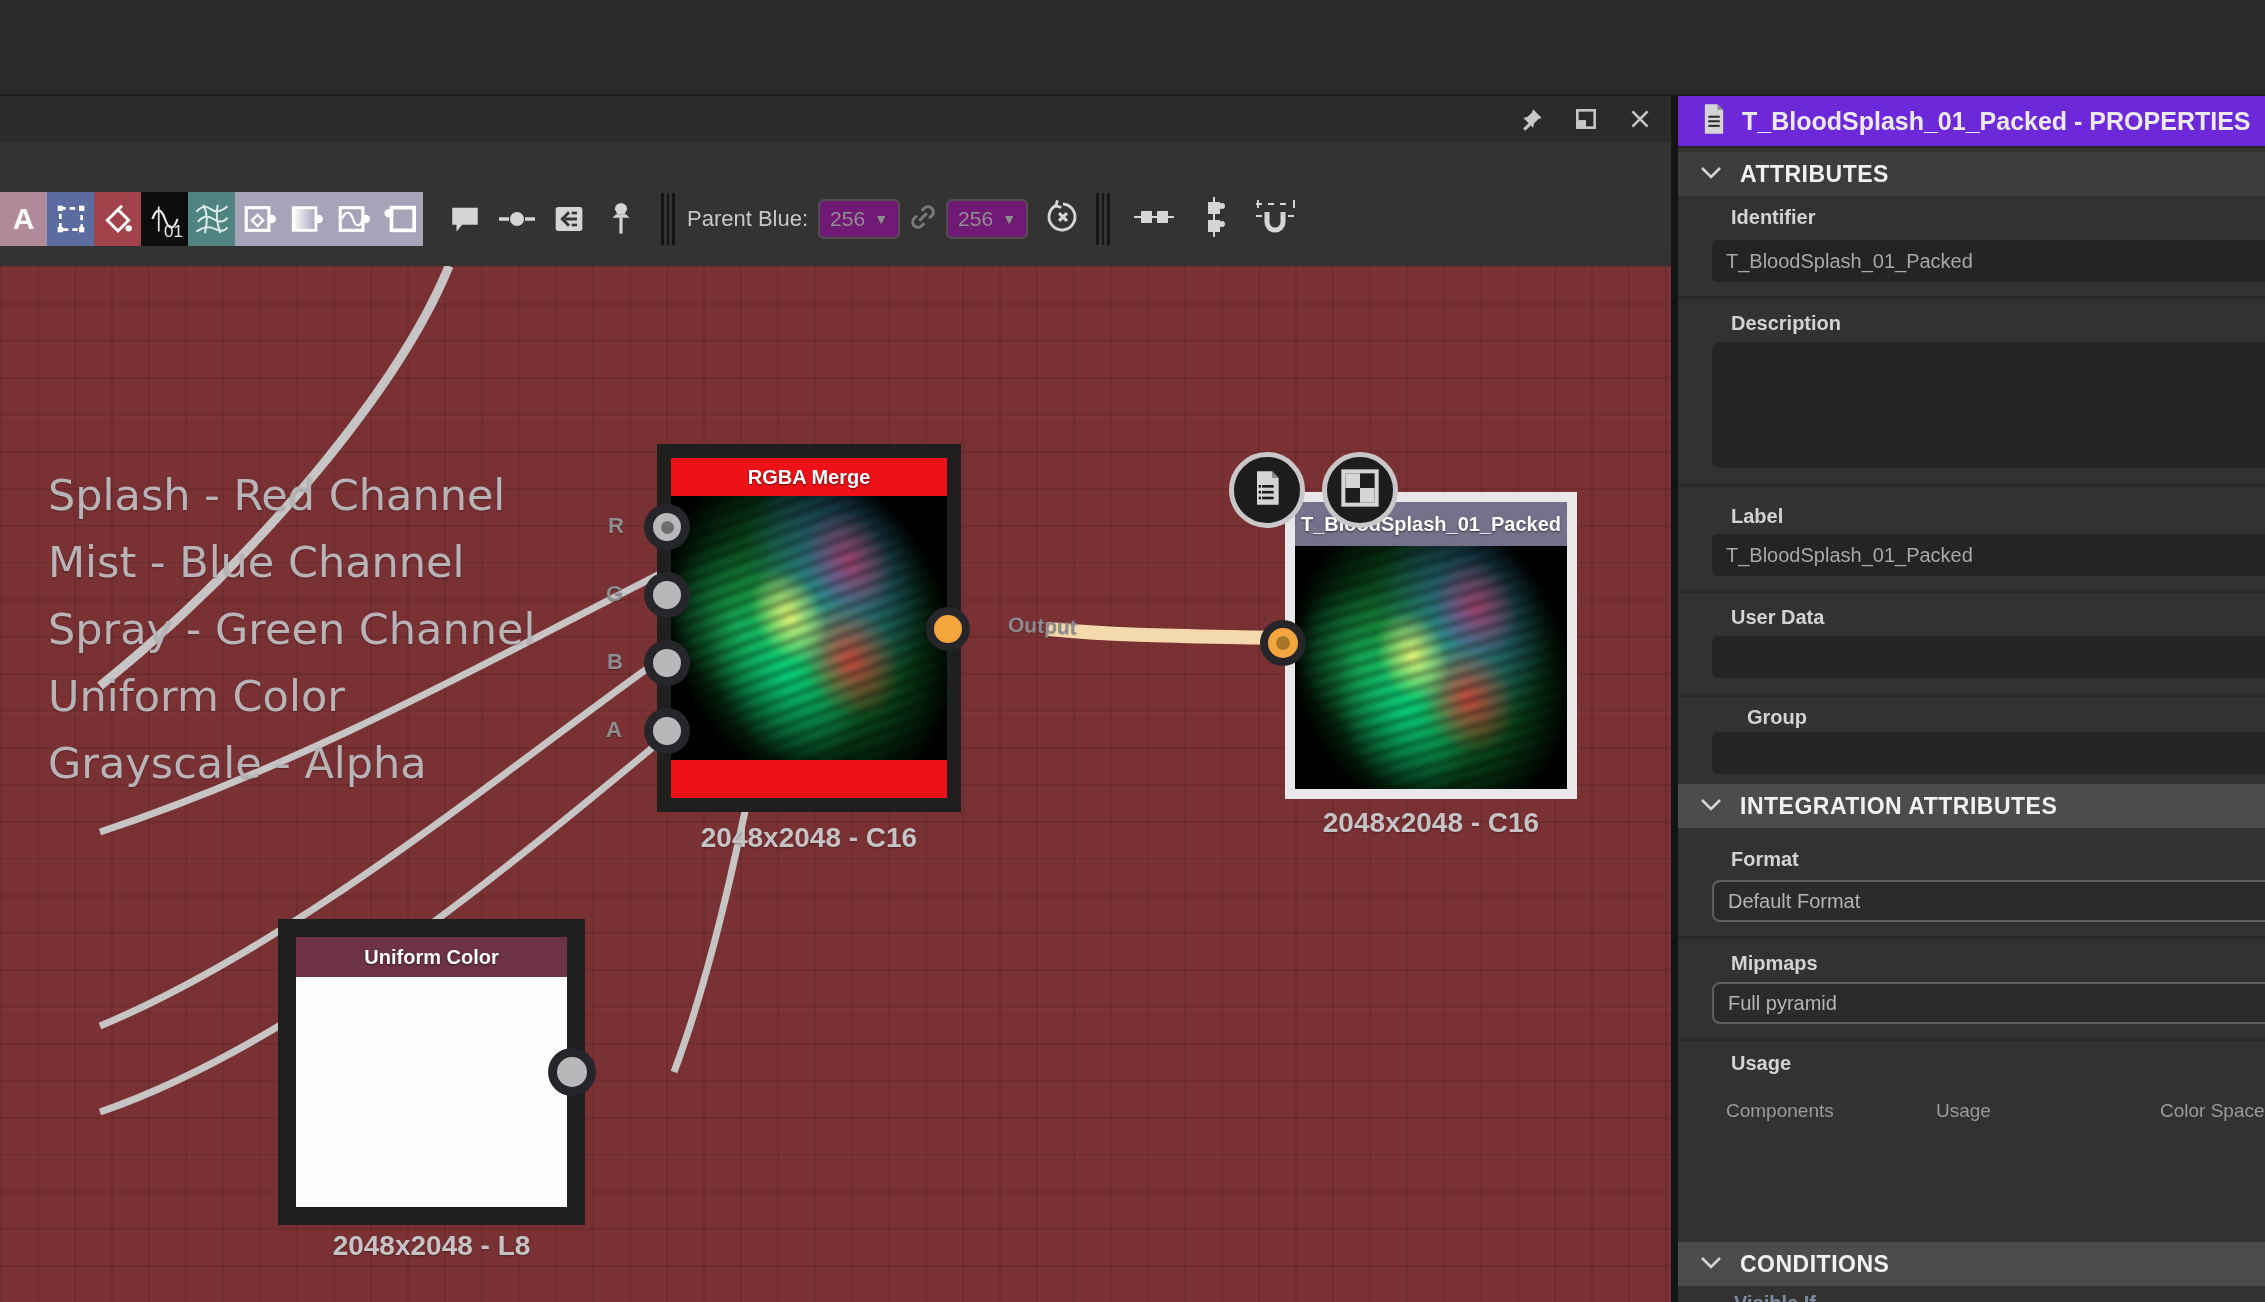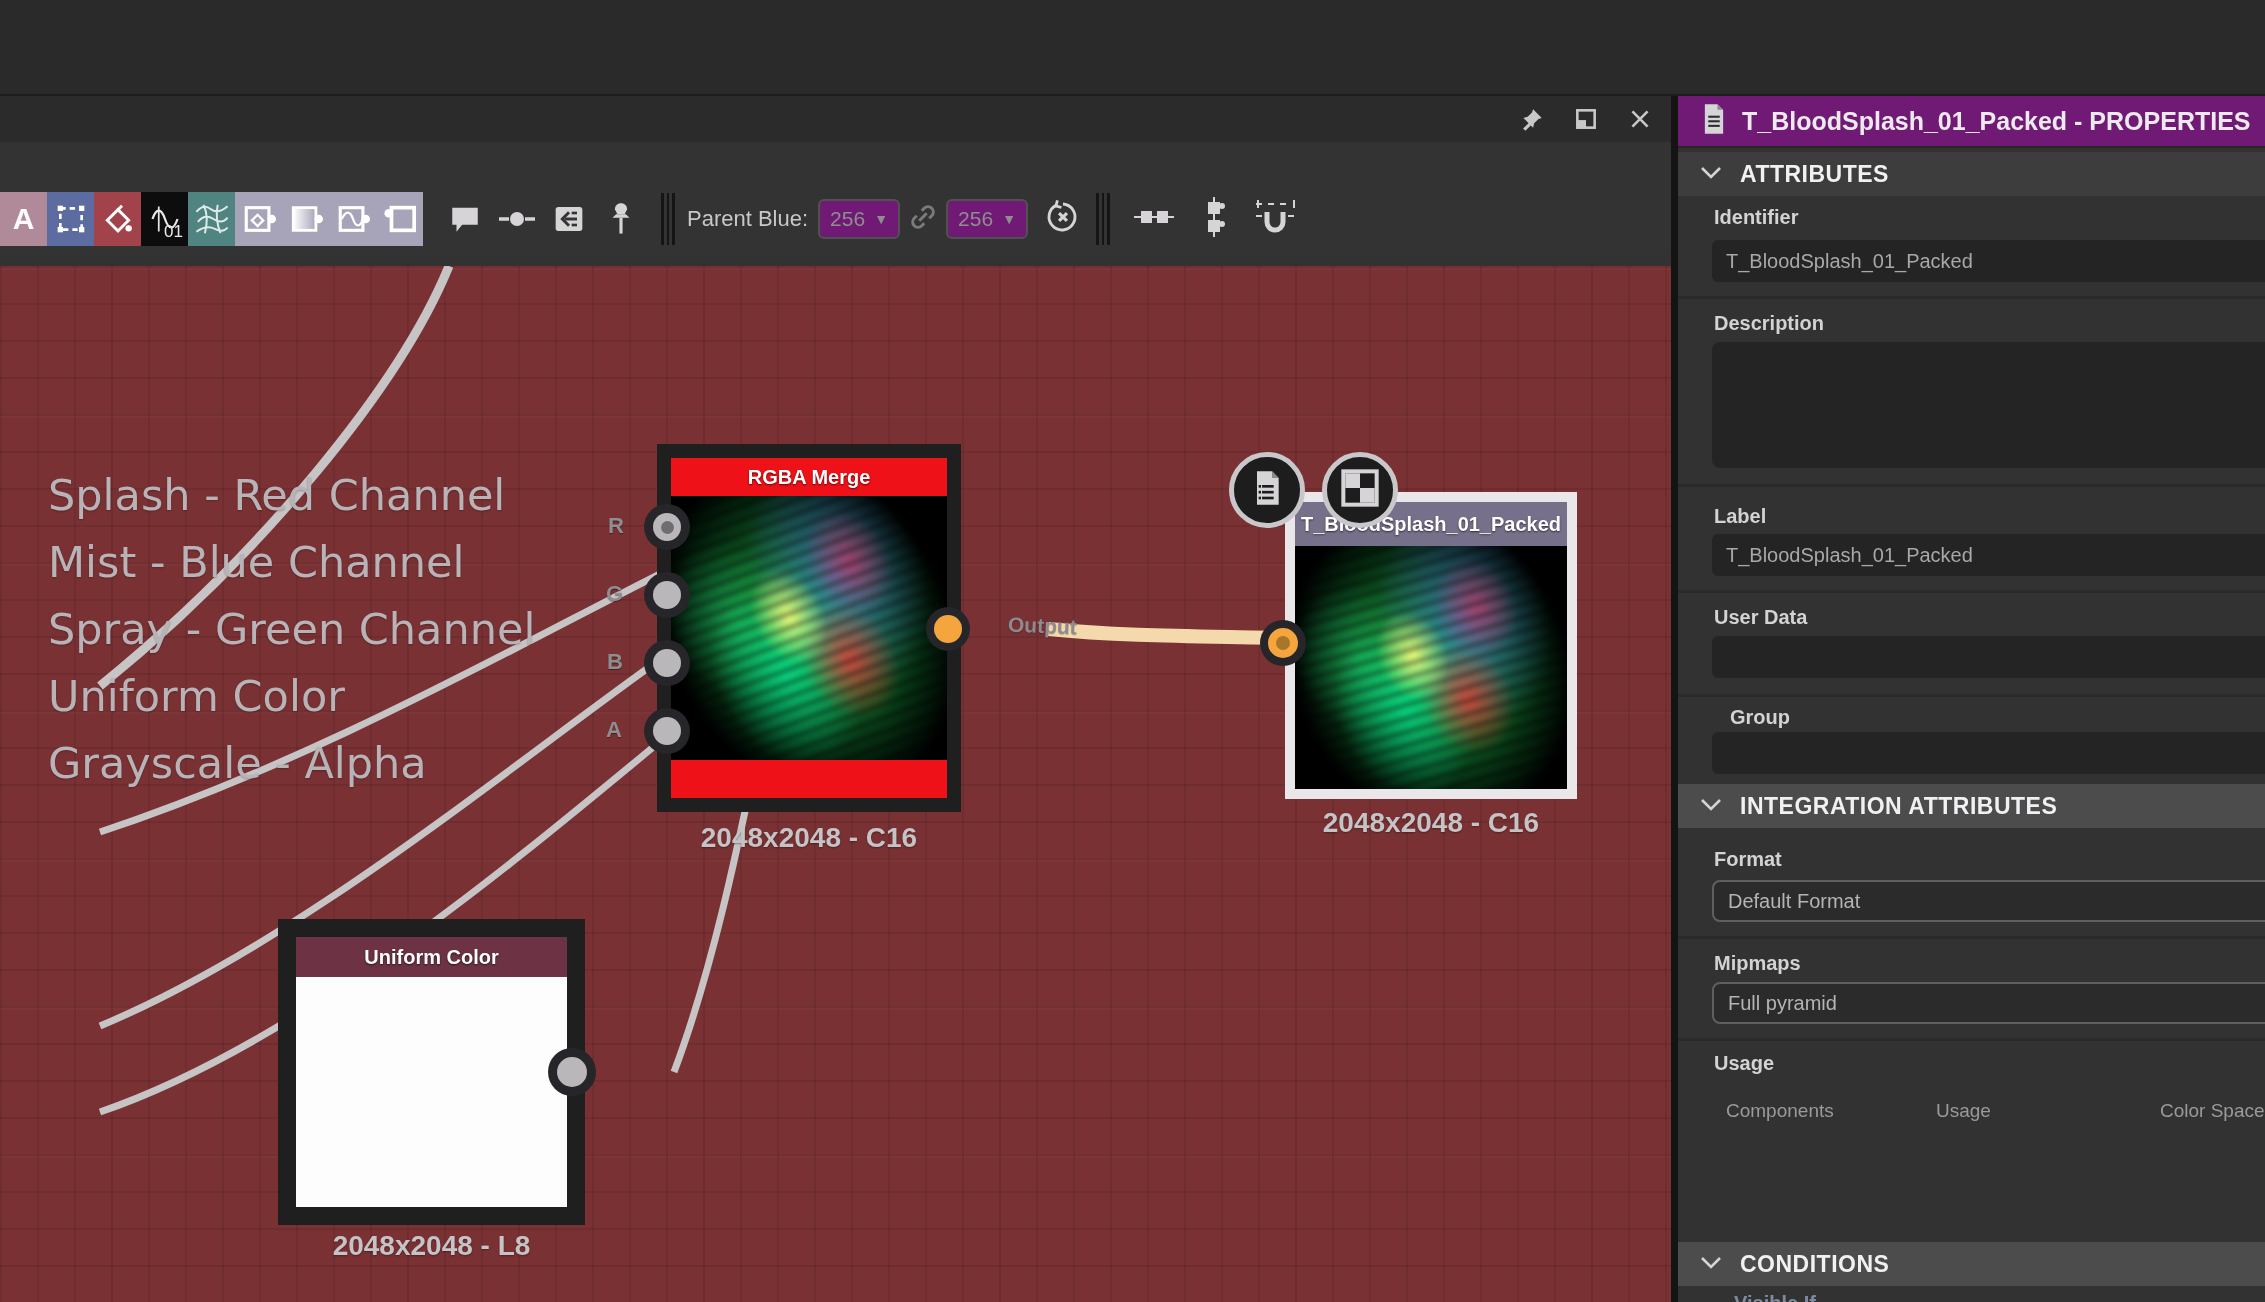--- a/index.html
+++ b/index.html
@@ -76,32 +76,32 @@
 
   .badge { position:absolute; width:76px; height:76px; border-radius:50%; background:#1d1d1e; border:5px solid #c9c7c9; display:flex; align-items:center; justify-content:center; z-index:5; cursor:pointer; }
 
   .out-label { position:absolute; font-weight:bold; font-size:21px; color:#8d8b90; transform:rotate(2deg); text-shadow:0 1px 1px rgba(0,0,0,0.25); }
 
   
   .divider-v { position:absolute; left:1671px; top:96px; width:7px; height:1206px; background:#141415; }
 
   
   .pane-right { position:absolute; left:1678px; top:96px; width:587px; height:1206px; background:#323233; overflow:hidden; }
-  .prop-header { position:absolute; left:0; top:0; width:100%; height:52px; background:#701a75; display:flex; align-items:center; border-bottom:2px solid #262627; }
+  .prop-header { position:absolute; left:0; top:0; width:100%; height:52px; background:#6d28d9; display:flex; align-items:center; border-bottom:2px solid #262627; }
   .prop-header .doc { margin:0 14px 0 22px; color:#d6d4d6; }
   .prop-title { font-weight:bold; font-size:25px; color:#eceaec; white-space:nowrap; }
 
   .section-band { position:absolute; left:0; width:100%; height:44px; display:flex; align-items:center; cursor:pointer; }
   .band-attr { background:#3d3d3e; }
   .band-int  { background:#4c4c4d; }
   .band-cond { background:#4c4c4d; }
   .section-band .chev { margin:0 18px 0 22px; color:#d6d4d6; }
   .section-title { font-weight:bold; font-size:23px; letter-spacing:0.5px; color:#f2f0f2; }
 
-  .f-label { position:absolute; left:36px; font-weight:bold; font-size:20px; color:#d4d2d4; white-space:nowrap; }
+  .f-label { position:absolute; left:53px; font-weight:bold; font-size:20px; color:#d4d2d4; white-space:nowrap; }
   .f-input { position:absolute; left:34px; width:600px; height:42px; background:#242425; border-radius:6px; color:#a9a7a9; font-size:20px; line-height:42px; padding:0 14px; white-space:nowrap; overflow:hidden; cursor:text; }
   .f-area  { position:absolute; left:34px; width:600px; height:126px; background:#242425; border-radius:8px; cursor:text; }
   .f-select{ position:absolute; left:34px; width:600px; height:42px; background:#2b2b2c; border:2px solid #5f5f60; border-radius:8px; color:#b5b3b5; font-size:20px; line-height:38px; padding:0 14px; white-space:nowrap; overflow:hidden; cursor:pointer; }
   .f-div   { position:absolute; left:0; width:100%; height:3px; background:#2a2a2b; }
   .usage-col { position:absolute; font-size:19px; color:#9b999b; white-space:nowrap; }
   .visible-if { position:absolute; left:56px; top:1196px; font-weight:bold; font-size:20px; color:#7e8aa0; }
 </style>
 </head>
 <body>
 

